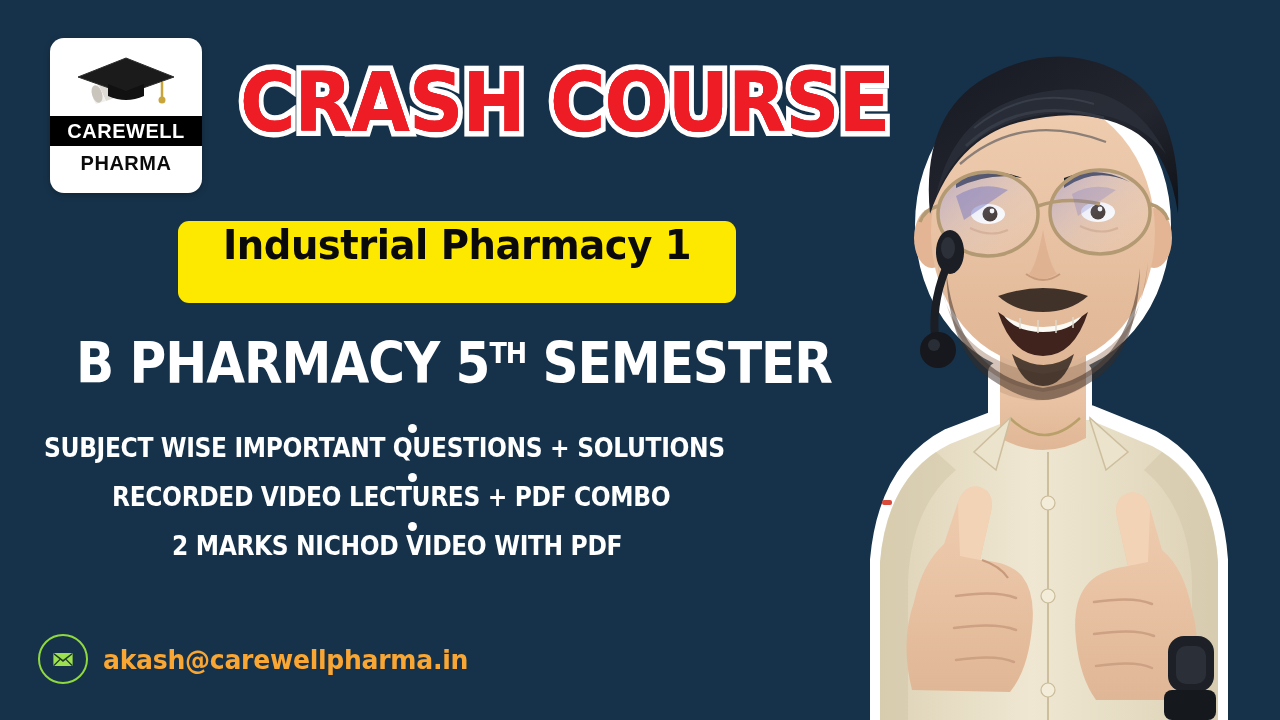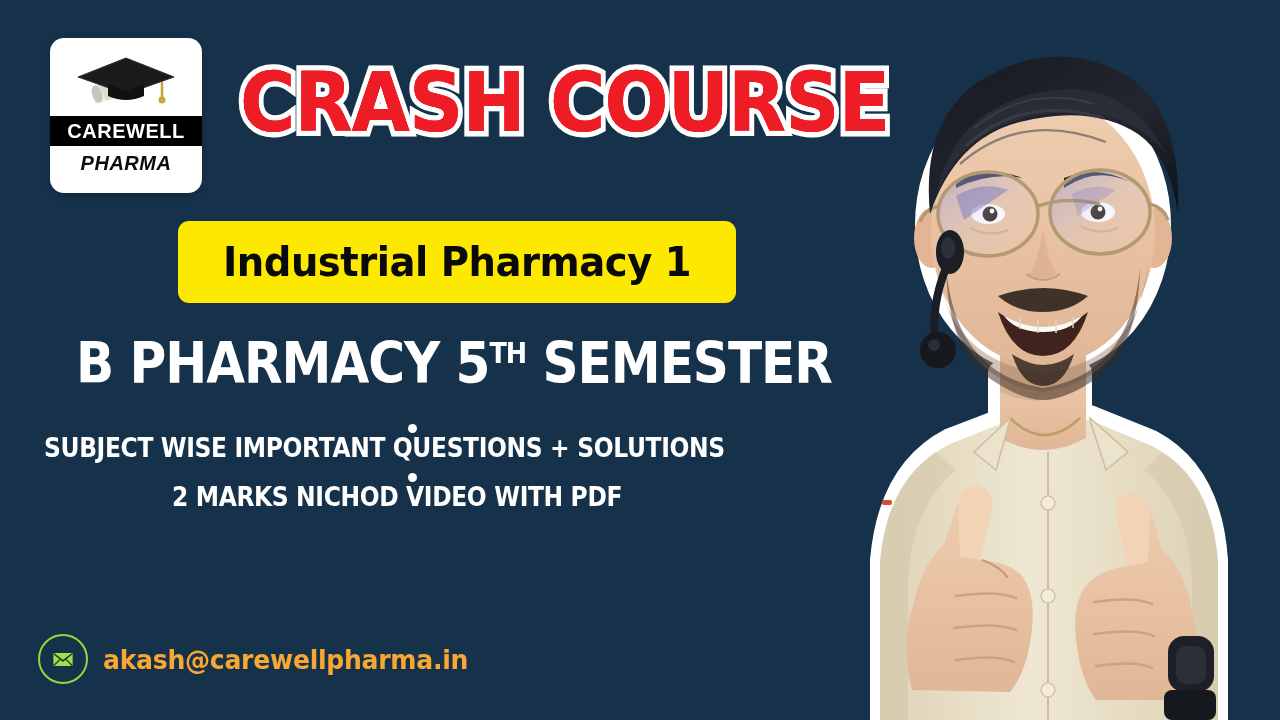--- a/index.html
+++ b/index.html
@@ -55,21 +55,20 @@
   }
   .logo-sub {
     position: absolute;
     left: 0;
     top: 110px;
     width: 152px;
     height: 30px;
     display: flex;
     align-items: center;
     justify-content: center;
-    font-style: italic;
   }
   .logo-sub span {
     color: #0b0b0b;
     font-size: 20px;
     font-weight: 700;
     letter-spacing: .5px;
   }
 
   
   .headline {
@@ -110,21 +109,20 @@
   
   .subject-badge {
     position: absolute;
     left: 178px;
     top: 221px;
     width: 558px;
     height: 82px;
     background: #fde800;
     border-radius: 11px;
     display: flex;
-    align-items: center;
     justify-content: center;
   }
   .subject-badge span {
     font-family: "DejaVu Sans", sans-serif;
     font-size: 41px;
     font-weight: 700;
     color: #0a0a0a;
     letter-spacing: -.5px;
     transform: scaleX(0.94);
   }
@@ -266,20 +264,24 @@
   </div>
 
   <div class="course-line">
     <span>B PHARMACY 5</span><sup>TH</sup><span> SEMESTER</span>
   </div>
 
   <ul class="features">
     <li class="feature-item">
       <span class="bullet-dot"></span>
       <span class="feature-text">SUBJECT WISE IMPORTANT QUESTIONS + SOLUTIONS</span>
+    </li>
+    <li class="feature-item">
+      <span class="bullet-dot"></span>
+      <span class="feature-text">RECORDED VIDEO LECTURES + PDF COMBO</span>
     </li>
     <li class="feature-item">
       <span class="bullet-dot"></span>
       <span class="feature-text">2 MARKS NICHOD VIDEO WITH PDF</span>
     </li>
   </ul>
 
   <div class="contact-row">
 
 

